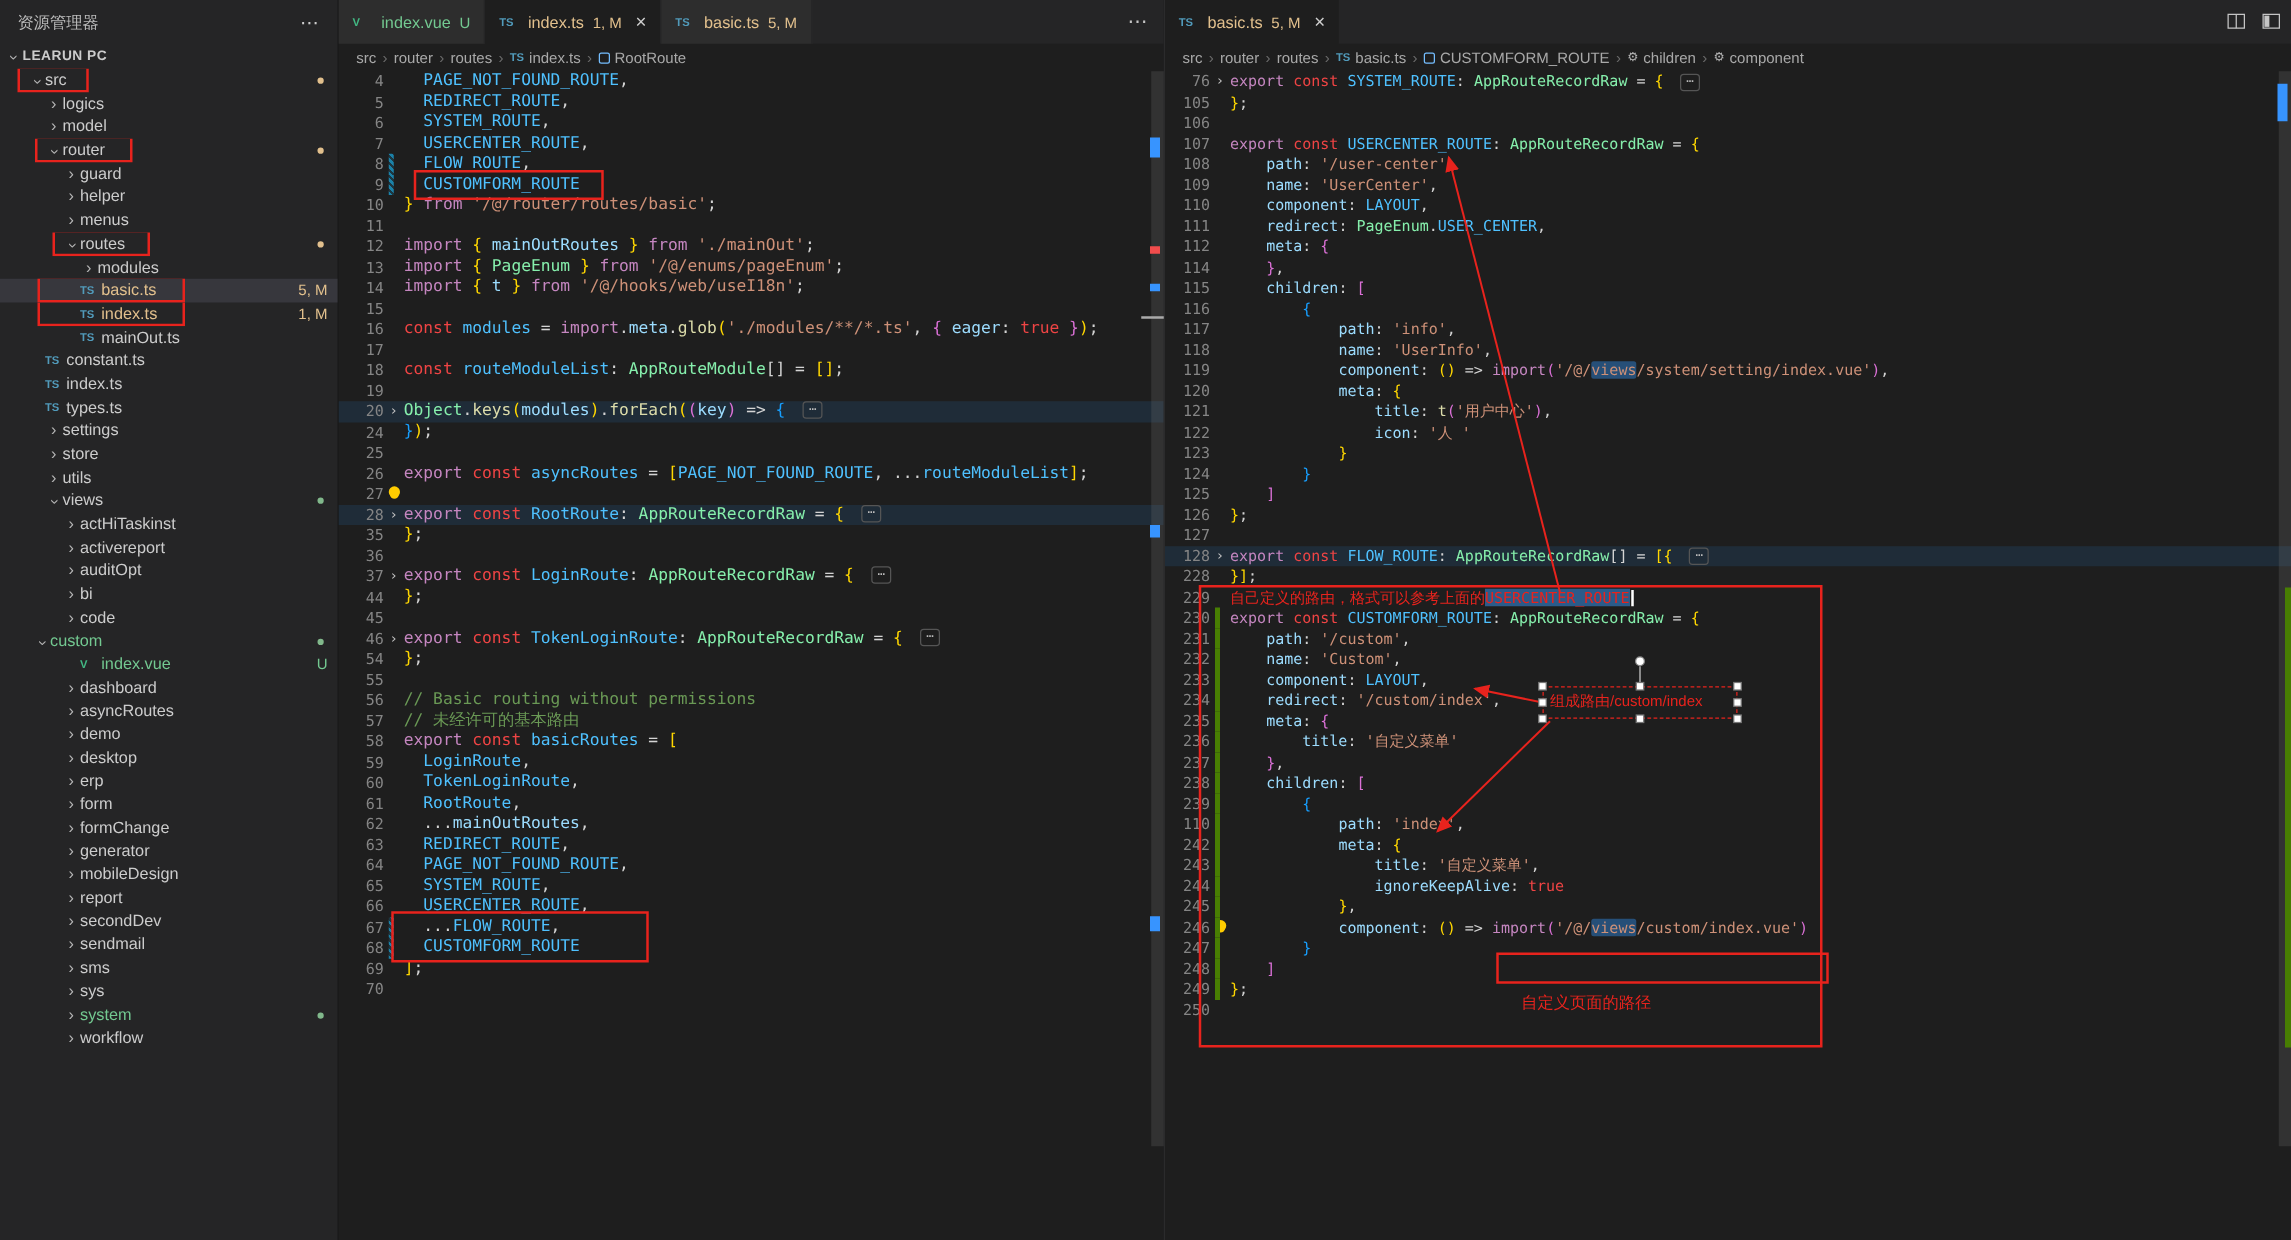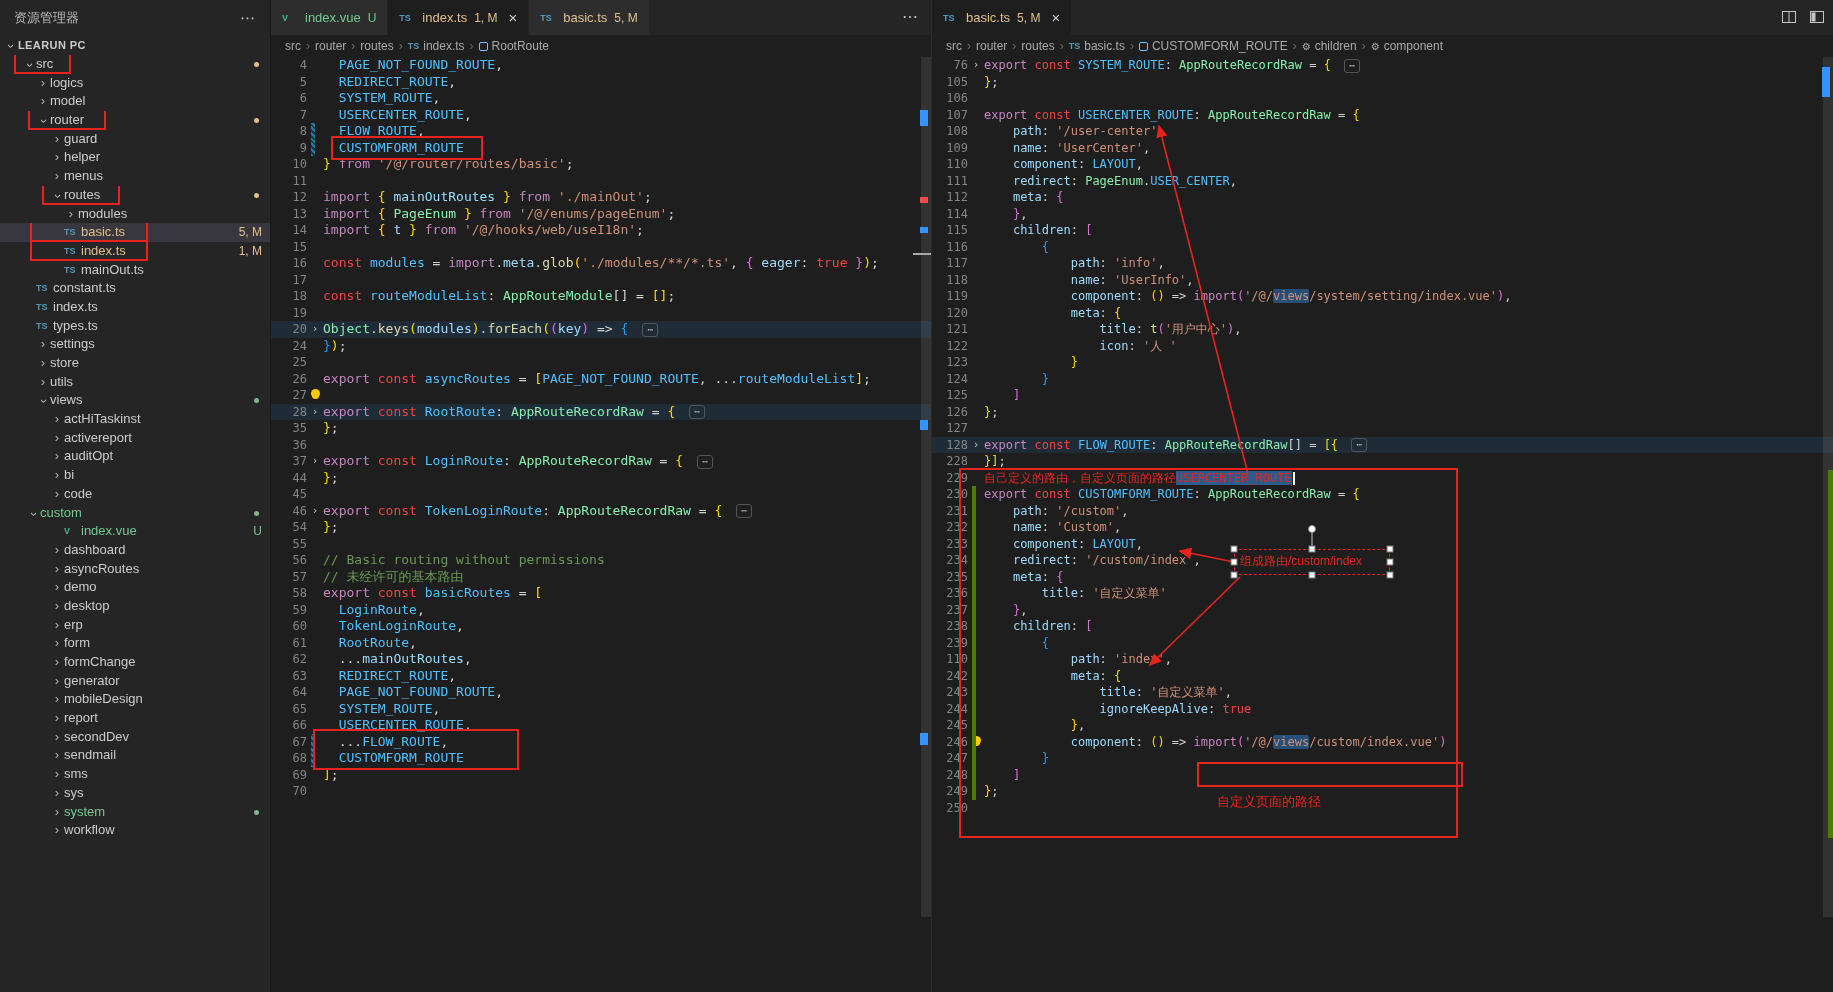--- a/index.html
+++ b/index.html
@@ -458,21 +458,21 @@
         <div class="cl"><span class="ln">120</span><span class="fcol"></span><span class="ct"><span class="p">            </span><span class="v">meta</span><span class="p">: </span><span class="b1">{</span></span></div>
         <div class="cl"><span class="ln">121</span><span class="fcol"></span><span class="ct"><span class="p">                </span><span class="v">title</span><span class="p">: </span><span class="f">t</span><span class="b2">(</span><span class="s">'用户中心'</span><span class="b2">)</span><span class="p">,</span></span></div>
         <div class="cl"><span class="ln">122</span><span class="fcol"></span><span class="ct"><span class="p">                </span><span class="v">icon</span><span class="p">: </span><span class="s">'人 '</span></span></div>
         <div class="cl"><span class="ln">123</span><span class="fcol"></span><span class="ct"><span class="p">            </span><span class="b1">}</span></span></div>
         <div class="cl"><span class="ln">124</span><span class="fcol"></span><span class="ct"><span class="p">        </span><span class="b3">}</span></span></div>
         <div class="cl"><span class="ln">125</span><span class="fcol"></span><span class="ct"><span class="p">    </span><span class="b2">]</span></span></div>
         <div class="cl"><span class="ln">126</span><span class="fcol"></span><span class="ct"><span class="b1">}</span><span class="p">;</span></span></div>
         <div class="cl"><span class="ln">127</span><span class="fcol"></span><span class="ct"></span></div>
         <div class="cl hl"><span class="ln">128</span><span class="fcol">›</span><span class="ct"><span class="kw">export</span><span class="p"> </span><span class="st">const</span><span class="p"> </span><span class="cv">FLOW_ROUTE</span><span class="p">: </span><span class="ty">AppRouteRecordRaw</span><span class="p">[]</span><span class="p"> = </span><span class="b1">[{</span><span class="p"> </span><span class="badge3">⋯</span></span></div>
         <div class="cl"><span class="ln">228</span><span class="fcol"></span><span class="ct"><span class="b1">}]</span><span class="p">;</span></span></div>
-        <div class="cl"><span class="ln">229</span><span class="fcol"></span><span class="ct"><span class="an">自己定义的路由，自定义页面的路径</span><span class="as">USERCENTER_ROUTE</span><span class="cursorbar"></span></span></div>
+        <div class="cl"><span class="ln">229</span><span class="fcol"></span><span class="ct"><span class="an">自己定义的路由，格式可以参考上面的</span><span class="as">USERCENTER_ROUTE</span><span class="cursorbar"></span></span></div>
         <div class="cl"><span class="gbar add"></span><span class="ln">230</span><span class="fcol"></span><span class="ct"><span class="kw">export</span><span class="p"> </span><span class="st">const</span><span class="p"> </span><span class="cv">CUSTOMFORM_ROUTE</span><span class="p">: </span><span class="ty">AppRouteRecordRaw</span><span class="p"> = </span><span class="b1">{</span></span></div>
         <div class="cl"><span class="gbar add"></span><span class="ln">231</span><span class="fcol"></span><span class="ct"><span class="p">    </span><span class="v">path</span><span class="p">: </span><span class="s">'/custom'</span><span class="p">,</span></span></div>
         <div class="cl"><span class="gbar add"></span><span class="ln">232</span><span class="fcol"></span><span class="ct"><span class="p">    </span><span class="v">name</span><span class="p">: </span><span class="s">'Custom'</span><span class="p">,</span></span></div>
         <div class="cl"><span class="gbar add"></span><span class="ln">233</span><span class="fcol"></span><span class="ct"><span class="p">    </span><span class="v">component</span><span class="p">: </span><span class="cv">LAYOUT</span><span class="p">,</span></span></div>
         <div class="cl"><span class="gbar add"></span><span class="ln">234</span><span class="fcol"></span><span class="ct"><span class="p">    </span><span class="v">redirect</span><span class="p">: </span><span class="s">'/custom/index'</span><span class="p">,</span></span></div>
         <div class="cl"><span class="gbar add"></span><span class="ln">235</span><span class="fcol"></span><span class="ct"><span class="p">    </span><span class="v">meta</span><span class="p">: </span><span class="b2">{</span></span></div>
         <div class="cl"><span class="gbar add"></span><span class="ln">236</span><span class="fcol"></span><span class="ct"><span class="p">        </span><span class="v">title</span><span class="p">: </span><span class="s">'自定义菜单'</span></span></div>
         <div class="cl"><span class="gbar add"></span><span class="ln">237</span><span class="fcol"></span><span class="ct"><span class="p">    </span><span class="b2">}</span><span class="p">,</span></span></div>
         <div class="cl"><span class="gbar add"></span><span class="ln">238</span><span class="fcol"></span><span class="ct"><span class="p">    </span><span class="v">children</span><span class="p">: </span><span class="b2">[</span></span></div>
         <div class="cl"><span class="gbar add"></span><span class="ln">239</span><span class="fcol"></span><span class="ct"><span class="p">        </span><span class="b3">{</span></span></div>

